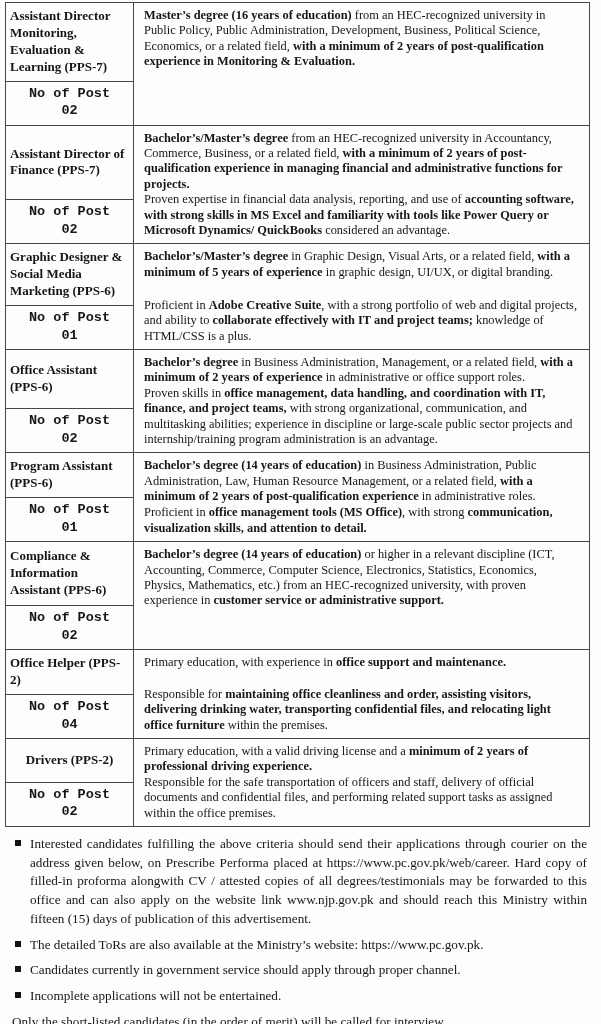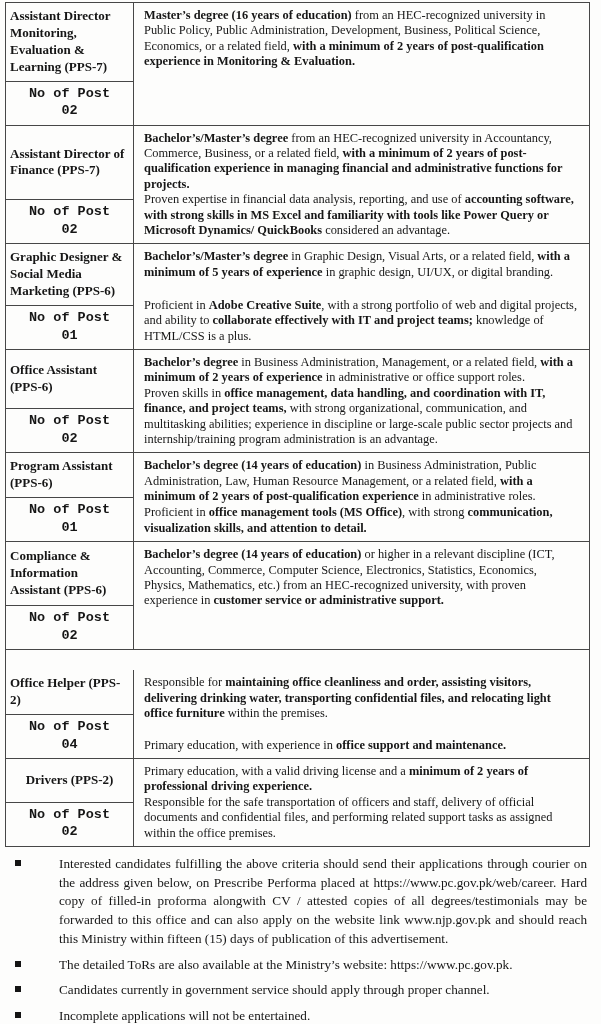--- a/index.html
+++ b/index.html
@@ -28,21 +28,21 @@
     grid-template-columns: 128px 1fr;
     border-bottom: 1.5px solid #474747;
   }
   .job-row:last-child { border-bottom: none; }
   .job-row:nth-child(1) { min-height: 93px; }
   .job-row:nth-child(2) { min-height: 99px; }
   .job-row:nth-child(3) { min-height: 88px; }
   .job-row:nth-child(4) { min-height: 103px; }
   .job-row:nth-child(5) { min-height: 84px; }
   .job-row:nth-child(6) { min-height: 108px; }
-  .job-row:nth-child(7) { min-height: 82px; margin-top: 20px; }
+  .job-row:nth-child(7) { min-height: 82px; }
   .job-row:nth-child(8) { min-height: 80px; }
 
   .pos-cell {
     border-right: 1.5px solid #474747;
     display: flex;
     flex-direction: column;
   }
   .pos-title {
     flex: 1;
     display: flex;
@@ -73,21 +73,21 @@
   }
   .req-para { margin: 0; }
 
   
   .notes {
     margin: 8px 14px 6px 12px;
     display: flex;
     flex-direction: column;
     gap: 7px;
   }
-  .note { display: flex; gap: 29px; }
+  .note { display: flex; }
   .note-bullet {
     width: 6px; height: 6px;
     background: #141414;
     margin: 5px 9px 0 3px;
     flex-shrink: 0;
   }
   .note-text {
     font-size: 13.2px;
     line-height: 1.42;
     text-align: justify;
@@ -183,22 +183,22 @@
 
     <div class="job-row">
       <div class="pos-cell">
         <div class="pos-title">Office Helper (PPS-2)</div>
         <div class="pos-posts">
           <div>No of Post</div>
           <div>04</div>
         </div>
       </div>
       <div class="req-cell">
+          <p class="req-para"><span>Primary education, with experience in </span><b>office support and maintenance.</b></p>
           <p class="req-para"><span>Responsible for </span><b>maintaining office cleanliness and order, assisting visitors, delivering drinking water, transporting confidential files, and relocating light office furniture</b><span> within the premises.</span></p>
-          <p class="req-para"><span>Primary education, with experience in </span><b>office support and maintenance.</b></p>
         </div>
     </div>
 
     <div class="job-row">
       <div class="pos-cell">
         <div class="pos-title">Drivers (PPS-2)</div>
         <div class="pos-posts">
           <div>No of Post</div>
           <div>02</div>
         </div>

